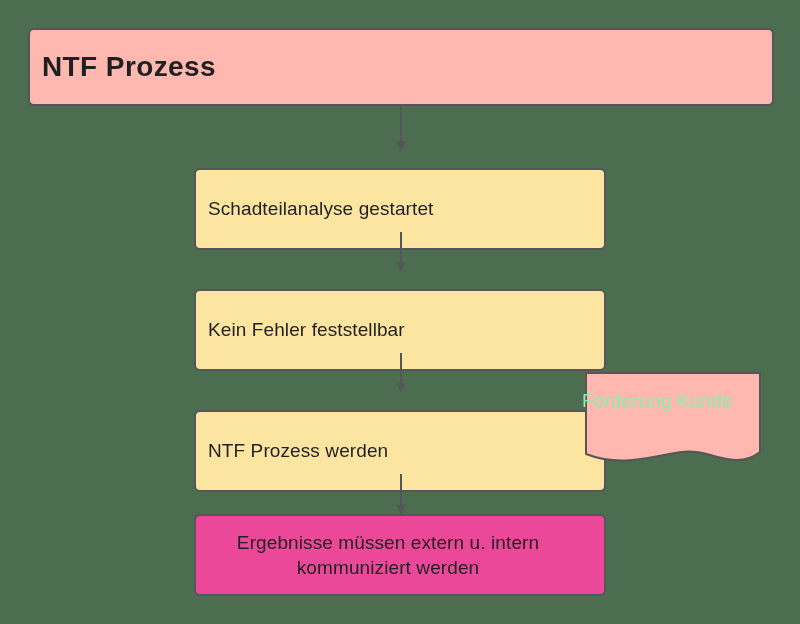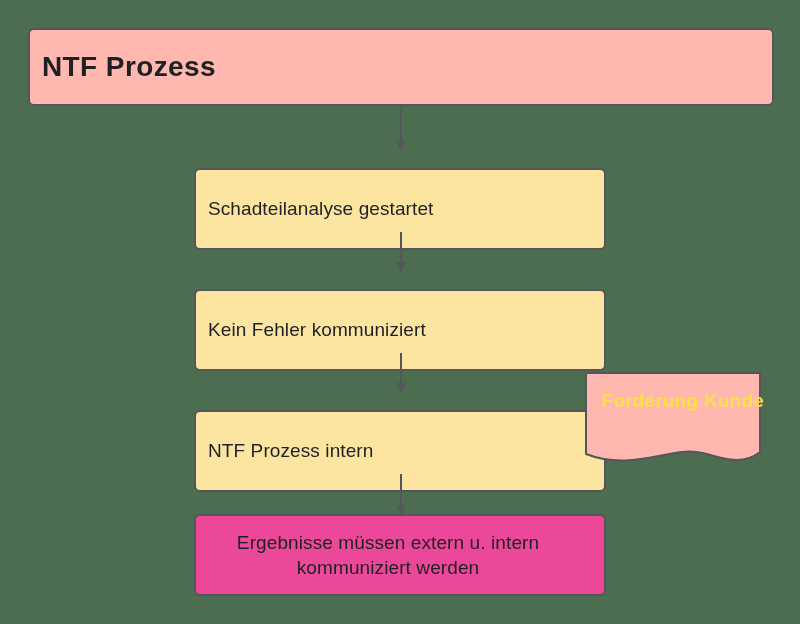--- a/index.html
+++ b/index.html
@@ -76,24 +76,24 @@
     position: absolute;
     left: 0;
     top: 0;
     display: block;
   }
   .note .note-label {
     position: absolute;
     left: 0;
     top: 22px;
     width: 182px;
-    text-align: right;
+    text-align: left;
     font-size: 19px;
-    font-weight: bold;
-    color: #fde047;
+    font-weight: normal;
+    color: #86efac;
     letter-spacing: 0.2px;
   }
 
   
   .arrow {
     position: absolute;
     left: 394px;
     width: 14px;
   }
   .arrow svg { display: block; }
@@ -123,32 +123,32 @@
   </div>
 
   <div class="arrow arrow-2">
     <svg width="14" height="41" viewBox="0 0 14 41" aria-hidden="true">
       <line x1="7" y1="0" x2="7" y2="32" stroke="#55565a" stroke-width="2"></line>
       <polygon points="7,40 2.2,30 11.8,30" fill="#55565a"></polygon>
     </svg>
   </div>
 
   <div class="node node-step node-step-2">
-    <span class="label">Kein Fehler kommuniziert</span>
+    <span class="label">Kein Fehler feststellbar</span>
   </div>
 
   <div class="arrow arrow-3">
     <svg width="14" height="41" viewBox="0 0 14 41" aria-hidden="true">
       <line x1="7" y1="0" x2="7" y2="32" stroke="#55565a" stroke-width="2"></line>
       <polygon points="7,40 2.2,30 11.8,30" fill="#55565a"></polygon>
     </svg>
   </div>
 
   <div class="node node-step node-step-3">
-    <span class="label">NTF Prozess intern</span>
+    <span class="label">NTF Prozess werden</span>
   </div>
 
   <div class="note">
     <svg width="182" height="100" viewBox="0 0 182 100" aria-hidden="true">
       <path d="M4 5 H178 V84 C152 104 128 80 100 84 C70 88 40 100 4 86 Z" fill="#ffb8af" stroke="#55565a" stroke-width="2" stroke-linejoin="round"></path>
     </svg>
     <span class="note-label">Forderung Kunde</span>
   </div>
 
   <div class="arrow arrow-4">

